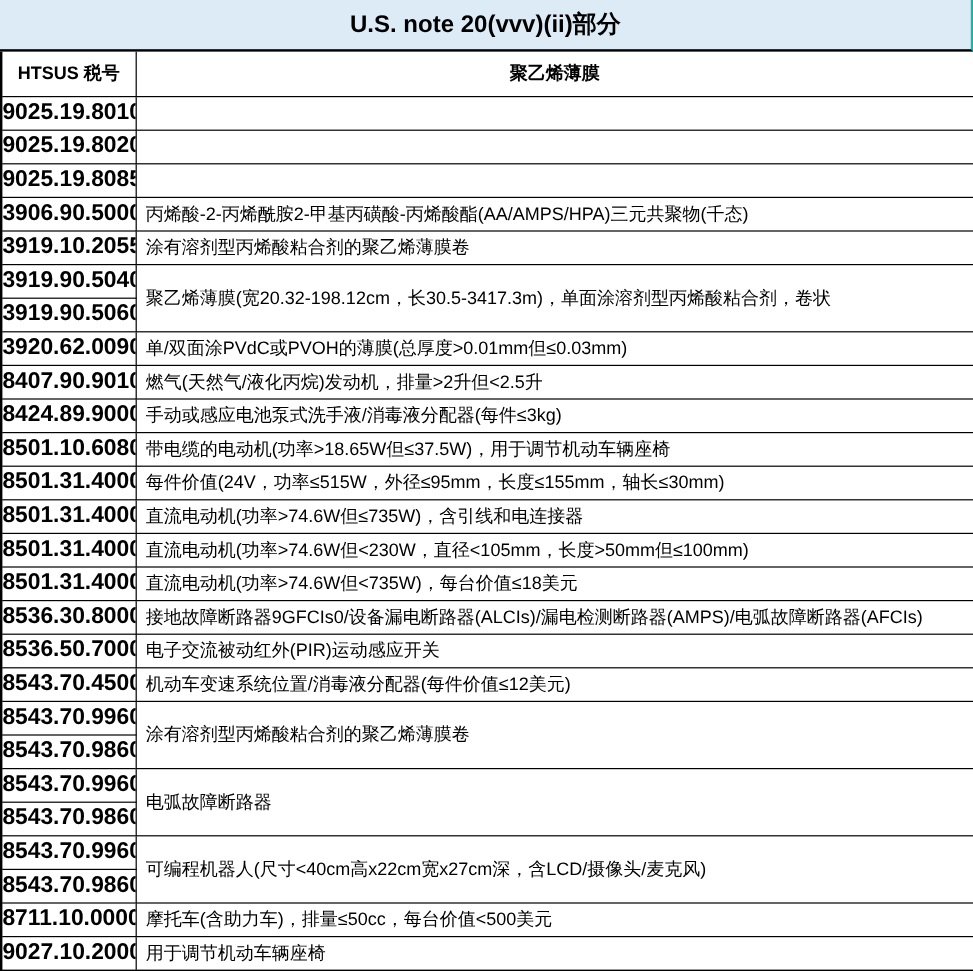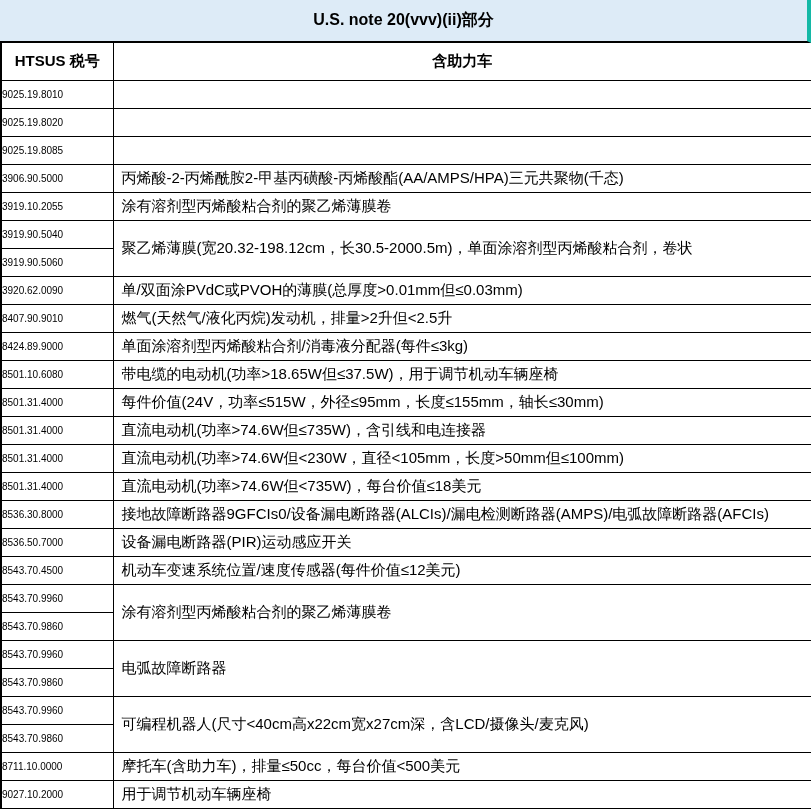--- a/index.html
+++ b/index.html
@@ -8,25 +8,25 @@
     background: #ffffff;
     font-family: "Liberation Sans", "DejaVu Sans", sans-serif;
     color: #000000;
   }
   .sheet { width: 811px; }
   .title-bar {
     width: 811px;
     height: 43px;
     background: #ddebf7;
     border-bottom: 2px solid #000000;
-    border-right: 4px solid #14b8a6;
+    border-right: 2px solid #14b8a6;
     display: flex;
     align-items: center;
     justify-content: center;
-    font-size: 16px;
+    font-size: 20px;
     font-weight: bold;
   }
   table.tariff {
     width: 811px;
     border-collapse: collapse;
     table-layout: fixed;
     border: 2px solid #000000;
     border-top: none;
   }
   col.c-code { width: 112px; }
@@ -39,43 +39,44 @@
   }
   th {
     height: 37px;
     font-weight: bold;
     text-align: center;
     border-top: none;
     background: #ffffff;
   }
   td.code-cell {
     height: 28px;
-    text-align: left;
-    font-size: 10px;
+    text-align: right;
+    font-size: 19px;
     letter-spacing: 0px;
+    font-weight: bold;
   }
   td.desc-cell {
     text-align: left;
     padding: 4px 8px;
   }
 </style>
 </head>
 <body>
 
 <div class="sheet">
   <div class="title-bar">U.S. note 20(vvv)(ii)部分</div>
   <table class="tariff">
     <colgroup>
       <col class="c-code">
       <col class="c-desc">
     </colgroup>
     <thead>
       <tr>
         <th>HTSUS 税号</th>
-        <th>含助力车</th>
+        <th>聚乙烯薄膜</th>
       </tr>
     </thead>
     <tbody>
         <tr>
           <td class="code-cell">9025.19.8010</td>
           <td class="desc-cell" rowspan="1"></td>
         </tr>
         <tr>
           <td class="code-cell">9025.19.8020</td>
           <td class="desc-cell" rowspan="1"></td>
@@ -87,36 +88,36 @@
         <tr>
           <td class="code-cell">3906.90.5000</td>
           <td class="desc-cell" rowspan="1">丙烯酸-2-丙烯酰胺2-甲基丙磺酸-丙烯酸酯(AA/AMPS/HPA)三元共聚物(千态)</td>
         </tr>
         <tr>
           <td class="code-cell">3919.10.2055</td>
           <td class="desc-cell" rowspan="1">涂有溶剂型丙烯酸粘合剂的聚乙烯薄膜卷</td>
         </tr>
         <tr>
           <td class="code-cell">3919.90.5040</td>
-          <td class="desc-cell" rowspan="2">聚乙烯薄膜(宽20.32-198.12cm，长30.5-2000.5m)，单面涂溶剂型丙烯酸粘合剂，卷状</td>
+          <td class="desc-cell" rowspan="2">聚乙烯薄膜(宽20.32-198.12cm，长30.5-3417.3m)，单面涂溶剂型丙烯酸粘合剂，卷状</td>
         </tr>
         <tr>
           <td class="code-cell">3919.90.5060</td>
         </tr>
         <tr>
           <td class="code-cell">3920.62.0090</td>
           <td class="desc-cell" rowspan="1">单/双面涂PVdC或PVOH的薄膜(总厚度&gt;0.01mm但≤0.03mm)</td>
         </tr>
         <tr>
           <td class="code-cell">8407.90.9010</td>
           <td class="desc-cell" rowspan="1">燃气(天然气/液化丙烷)发动机，排量&gt;2升但&lt;2.5升</td>
         </tr>
         <tr>
           <td class="code-cell">8424.89.9000</td>
-          <td class="desc-cell" rowspan="1">单面涂溶剂型丙烯酸粘合剂/消毒液分配器(每件≤3kg)</td>
+          <td class="desc-cell" rowspan="1">手动或感应电池泵式洗手液/消毒液分配器(每件≤3kg)</td>
         </tr>
         <tr>
           <td class="code-cell">8501.10.6080</td>
           <td class="desc-cell" rowspan="1">带电缆的电动机(功率&gt;18.65W但≤37.5W)，用于调节机动车辆座椅</td>
         </tr>
         <tr>
           <td class="code-cell">8501.31.4000</td>
           <td class="desc-cell" rowspan="1">每件价值(24V，功率≤515W，外径≤95mm，长度≤155mm，轴长≤30mm)</td>
         </tr>
         <tr>
@@ -130,25 +131,25 @@
         <tr>
           <td class="code-cell">8501.31.4000</td>
           <td class="desc-cell" rowspan="1">直流电动机(功率&gt;74.6W但&lt;735W)，每台价值≤18美元</td>
         </tr>
         <tr>
           <td class="code-cell">8536.30.8000</td>
           <td class="desc-cell" rowspan="1">接地故障断路器9GFCIs0/设备漏电断路器(ALCIs)/漏电检测断路器(AMPS)/电弧故障断路器(AFCIs)</td>
         </tr>
         <tr>
           <td class="code-cell">8536.50.7000</td>
-          <td class="desc-cell" rowspan="1">设备漏电断路器(PIR)运动感应开关</td>
+          <td class="desc-cell" rowspan="1">电子交流被动红外(PIR)运动感应开关</td>
         </tr>
         <tr>
           <td class="code-cell">8543.70.4500</td>
-          <td class="desc-cell" rowspan="1">机动车变速系统位置/速度传感器(每件价值≤12美元)</td>
+          <td class="desc-cell" rowspan="1">机动车变速系统位置/消毒液分配器(每件价值≤12美元)</td>
         </tr>
         <tr>
           <td class="code-cell">8543.70.9960</td>
           <td class="desc-cell" rowspan="2">涂有溶剂型丙烯酸粘合剂的聚乙烯薄膜卷</td>
         </tr>
         <tr>
           <td class="code-cell">8543.70.9860</td>
         </tr>
         <tr>
           <td class="code-cell">8543.70.9960</td>

